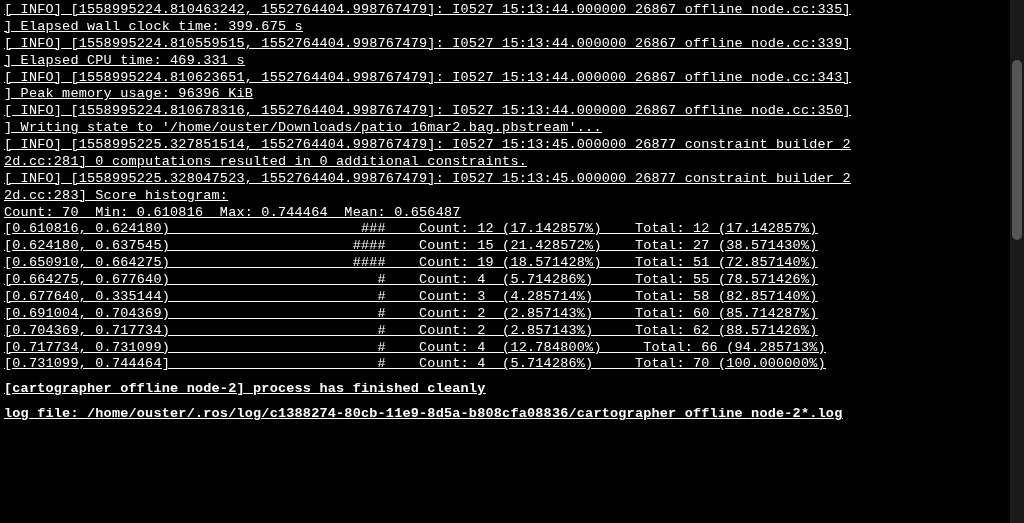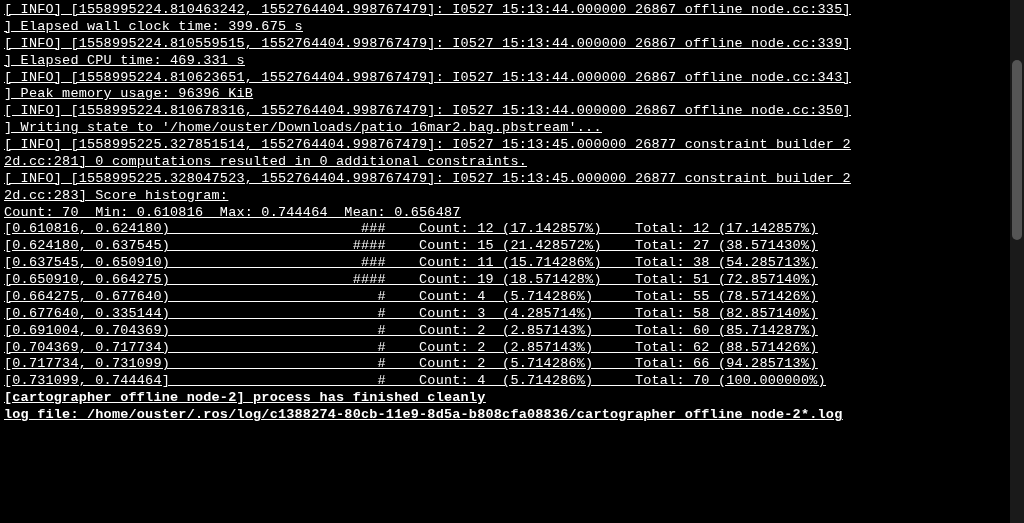--- a/index.html
+++ b/index.html
@@ -18,20 +18,21 @@
       height: 523px;
       overflow: hidden;
       padding: 2px 4px;
       letter-spacing: 0.2px;
     }
     .line {
       white-space: pre;
     }
     .bold {
       font-weight: bold;
+      margin-top: 8px;
     }
     .scrollbar {
       position: absolute;
       right: 0;
       top: 0;
       width: 14px;
       height: 523px;
       background: #1a1a1a;
     }
     .scrollbar-thumb {
@@ -54,27 +55,26 @@
     <div class="line">] Peak memory usage: 96396 KiB</div>
     <div class="line">[ INFO] [1558995224.810678316, 1552764404.998767479]: I0527 15:13:44.000000 26867 offline_node.cc:350]</div>
     <div class="line">] Writing state to '/home/ouster/Downloads/patio_16mar2.bag.pbstream'...</div>
     <div class="line">[ INFO] [1558995225.327851514, 1552764404.998767479]: I0527 15:13:45.000000 26877 constraint_builder_2</div>
     <div class="line">2d.cc:281] 0 computations resulted in 0 additional constraints.</div>
     <div class="line">[ INFO] [1558995225.328047523, 1552764404.998767479]: I0527 15:13:45.000000 26877 constraint_builder_2</div>
     <div class="line">2d.cc:283] Score histogram:</div>
     <div class="line">Count: 70  Min: 0.610816  Max: 0.744464  Mean: 0.656487</div>
     <div class="line">[0.610816, 0.624180)                       ###    Count: 12 (17.142857%)    Total: 12 (17.142857%)</div>
     <div class="line">[0.624180, 0.637545)                      ####    Count: 15 (21.428572%)    Total: 27 (38.571430%)</div>
-    <div class="line">[0.637545, 0.650910)                       ###    Count: 11 (15.714286%)    Total: 38 (54.285713%)</div>
     <div class="line">[0.650910, 0.664275)                      ####    Count: 19 (18.571428%)    Total: 51 (72.857140%)</div>
     <div class="line">[0.664275, 0.677640)                         #    Count: 4  (5.714286%)     Total: 55 (78.571426%)</div>
     <div class="line">[0.677640, 0.335144)                         #    Count: 3  (4.285714%)     Total: 58 (82.857140%)</div>
     <div class="line">[0.691004, 0.704369)                         #    Count: 2  (2.857143%)     Total: 60 (85.714287%)</div>
     <div class="line">[0.704369, 0.717734)                         #    Count: 2  (2.857143%)     Total: 62 (88.571426%)</div>
-    <div class="line">[0.717734, 0.731099)                         #    Count: 2  (5.714286%)     Total: 66 (94.285713%)</div>
+    <div class="line">[0.717734, 0.731099)                         #    Count: 4  (12.784800%)     Total: 66 (94.285713%)</div>
     <div class="line">[0.731099, 0.744464]                         #    Count: 4  (5.714286%)     Total: 70 (100.000000%)</div>
     <div class="line bold">[cartographer_offline_node-2] process has finished cleanly</div>
     <div class="line bold">log file: /home/ouster/.ros/log/c1388274-80cb-11e9-8d5a-b808cfa08836/cartographer_offline_node-2*.log</div>
   </div>
 
 <div class="scrollbar">
   <div class="scrollbar-thumb" id="sb-thumb" style="top: 60px; height: 180px;"></div>
 </div>
 
 </body></html>

